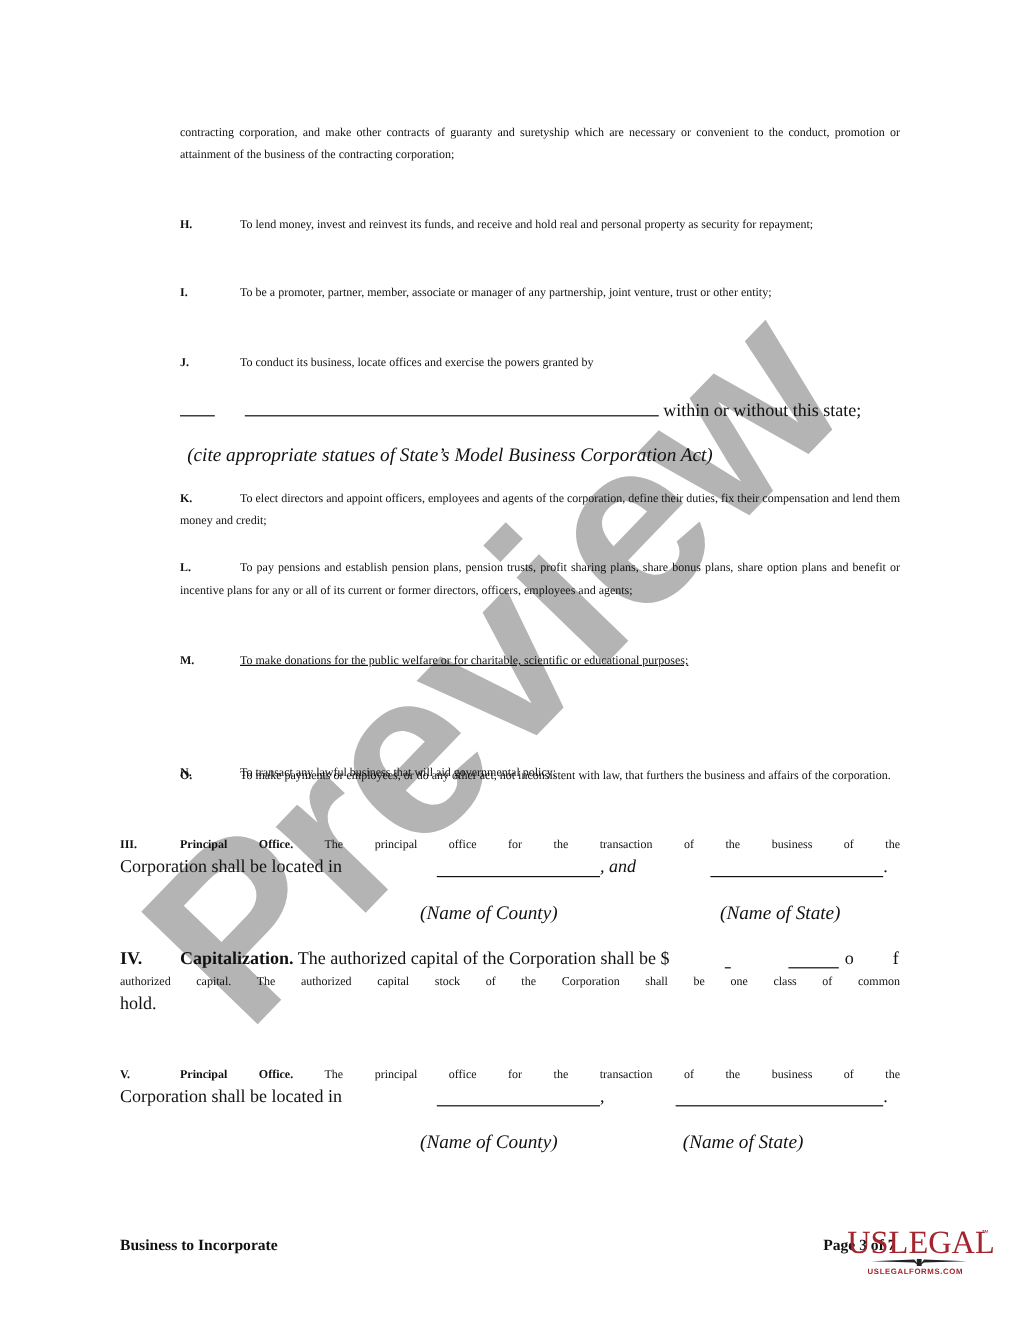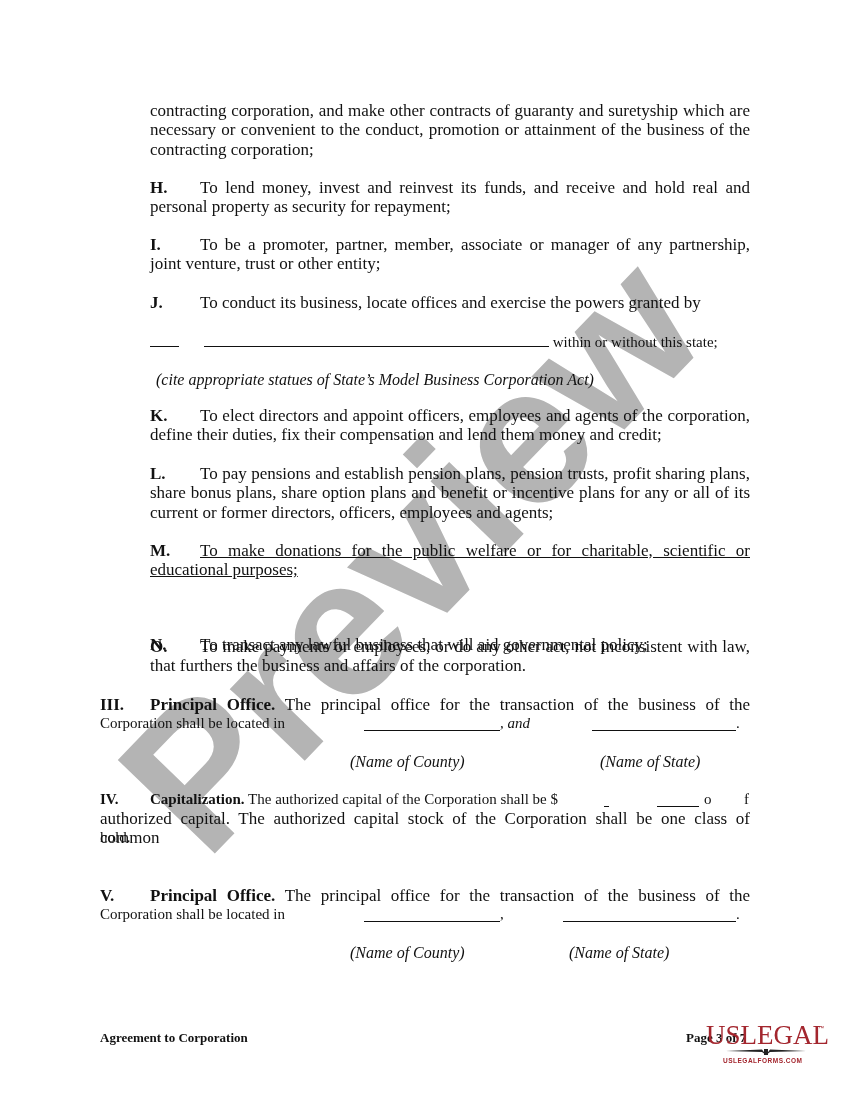--- a/index.html
+++ b/index.html
@@ -4,21 +4,21 @@
 <style>
   html, body { margin:0; padding:0; }
   body { width:850px; height:1100px; background:#ffffff; position:relative; overflow:hidden;
          font-family:"Liberation Serif", "DejaVu Serif", serif; color:#111; }
   .page { position:absolute; left:0; top:0; width:850px; height:1100px; }
   .watermark { position:absolute; left:410px; top:555px; transform:translate(-50%,-50%) rotate(-46deg);
                font-family:"Liberation Sans", "DejaVu Sans", sans-serif; font-weight:bold;
                font-size:196px; color:#b4b4b4; letter-spacing:-2px; white-space:nowrap; z-index:1;
                line-height:1; }
   .content { position:absolute; left:0; top:0; width:850px; z-index:2; }
-  .p { position:absolute; font-size:17px; line-height:19.3px; text-align:justify; }
+  .p { position:absolute; font-size:10px; line-height:19.3px; text-align:justify; }
   .item { left:150px; width:600px; }
   .item .lbl { font-weight:bold; display:inline-block; width:50px; }
   .sec { left:100px; width:650px; }
   .sec .lbl { font-weight:bold; display:inline-block; width:50px; }
   .sec .hd { font-weight:bold; }
   .last-line { text-align-last:left; }
   .just-last { text-align-last:justify; }
   .blank { display:inline-block; border-bottom:1px solid #111; height:14px; vertical-align:baseline; }
   .abs { position:absolute; font-size:15px; line-height:19px; white-space:nowrap; }
   .ital { font-style:italic; }
@@ -111,21 +111,21 @@
       <span>Corporation shall be located in</span>
     </div>
     <span class="blank abs" style="left:364px; top:905px; width:136px; height:16px;"></span>
     <span class="abs" style="left:500px; top:905px;">,</span>
     <span class="blank abs" style="left:563px; top:905px; width:173px; height:16px;"></span>
     <span class="abs" style="left:736px; top:905px;">.</span>
     <div class="cap" style="left:350px; top:944px;">(Name of County)</div>
     <div class="cap" style="left:569px; top:944px;">(Name of State)</div>
   </div>
 
-  <div class="footer-left">Agreement to Corporation</div>
+  <div class="footer-left">Business to Incorporate</div>
   <div class="footer-right">Page 3 of 7</div>
 
   <div class="logo">
     <span class="logo-text">USLEGAL</span>
     <span class="logo-tm">™</span>
     <svg class="logo-wing" viewBox="0 0 80 6">
       <polygon points="0,2 36,0.5 40,6 44,0.5 80,2 44,3 40,6 36,3" fill="#222"></polygon>
       <rect x="38" y="0" width="4" height="6" fill="#222"></rect>
     </svg>
     <span class="logo-url">USLEGALFORMS.COM</span>

